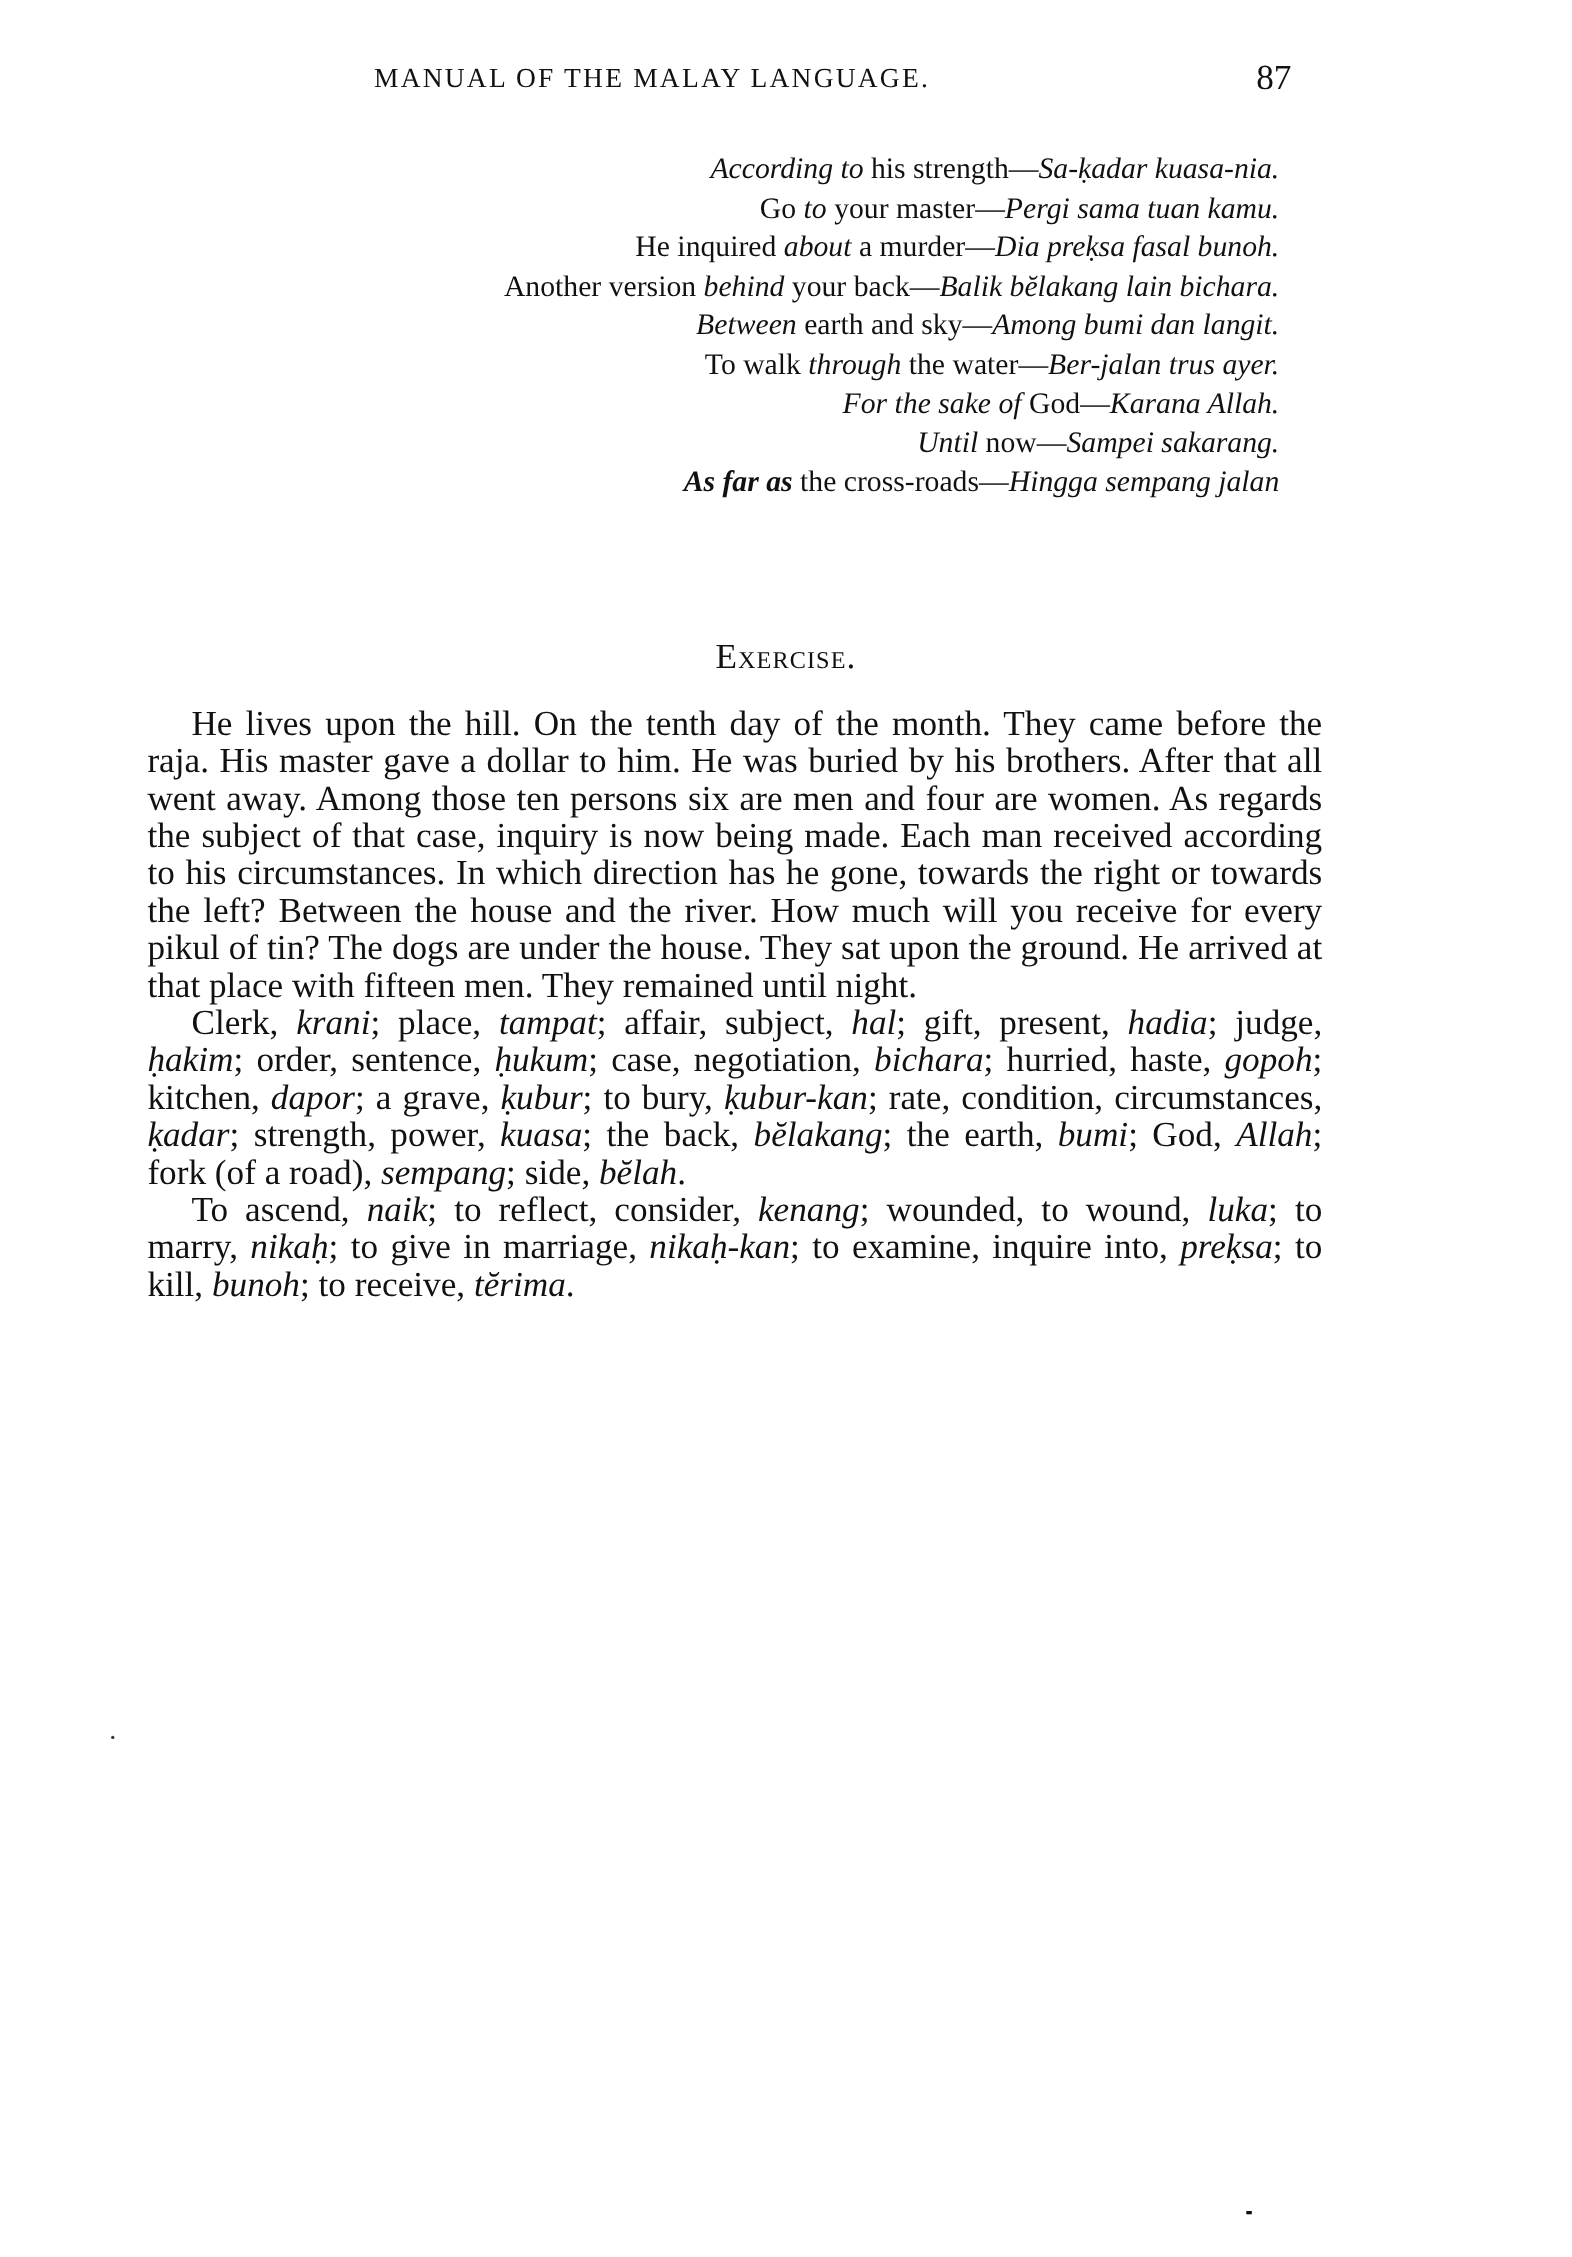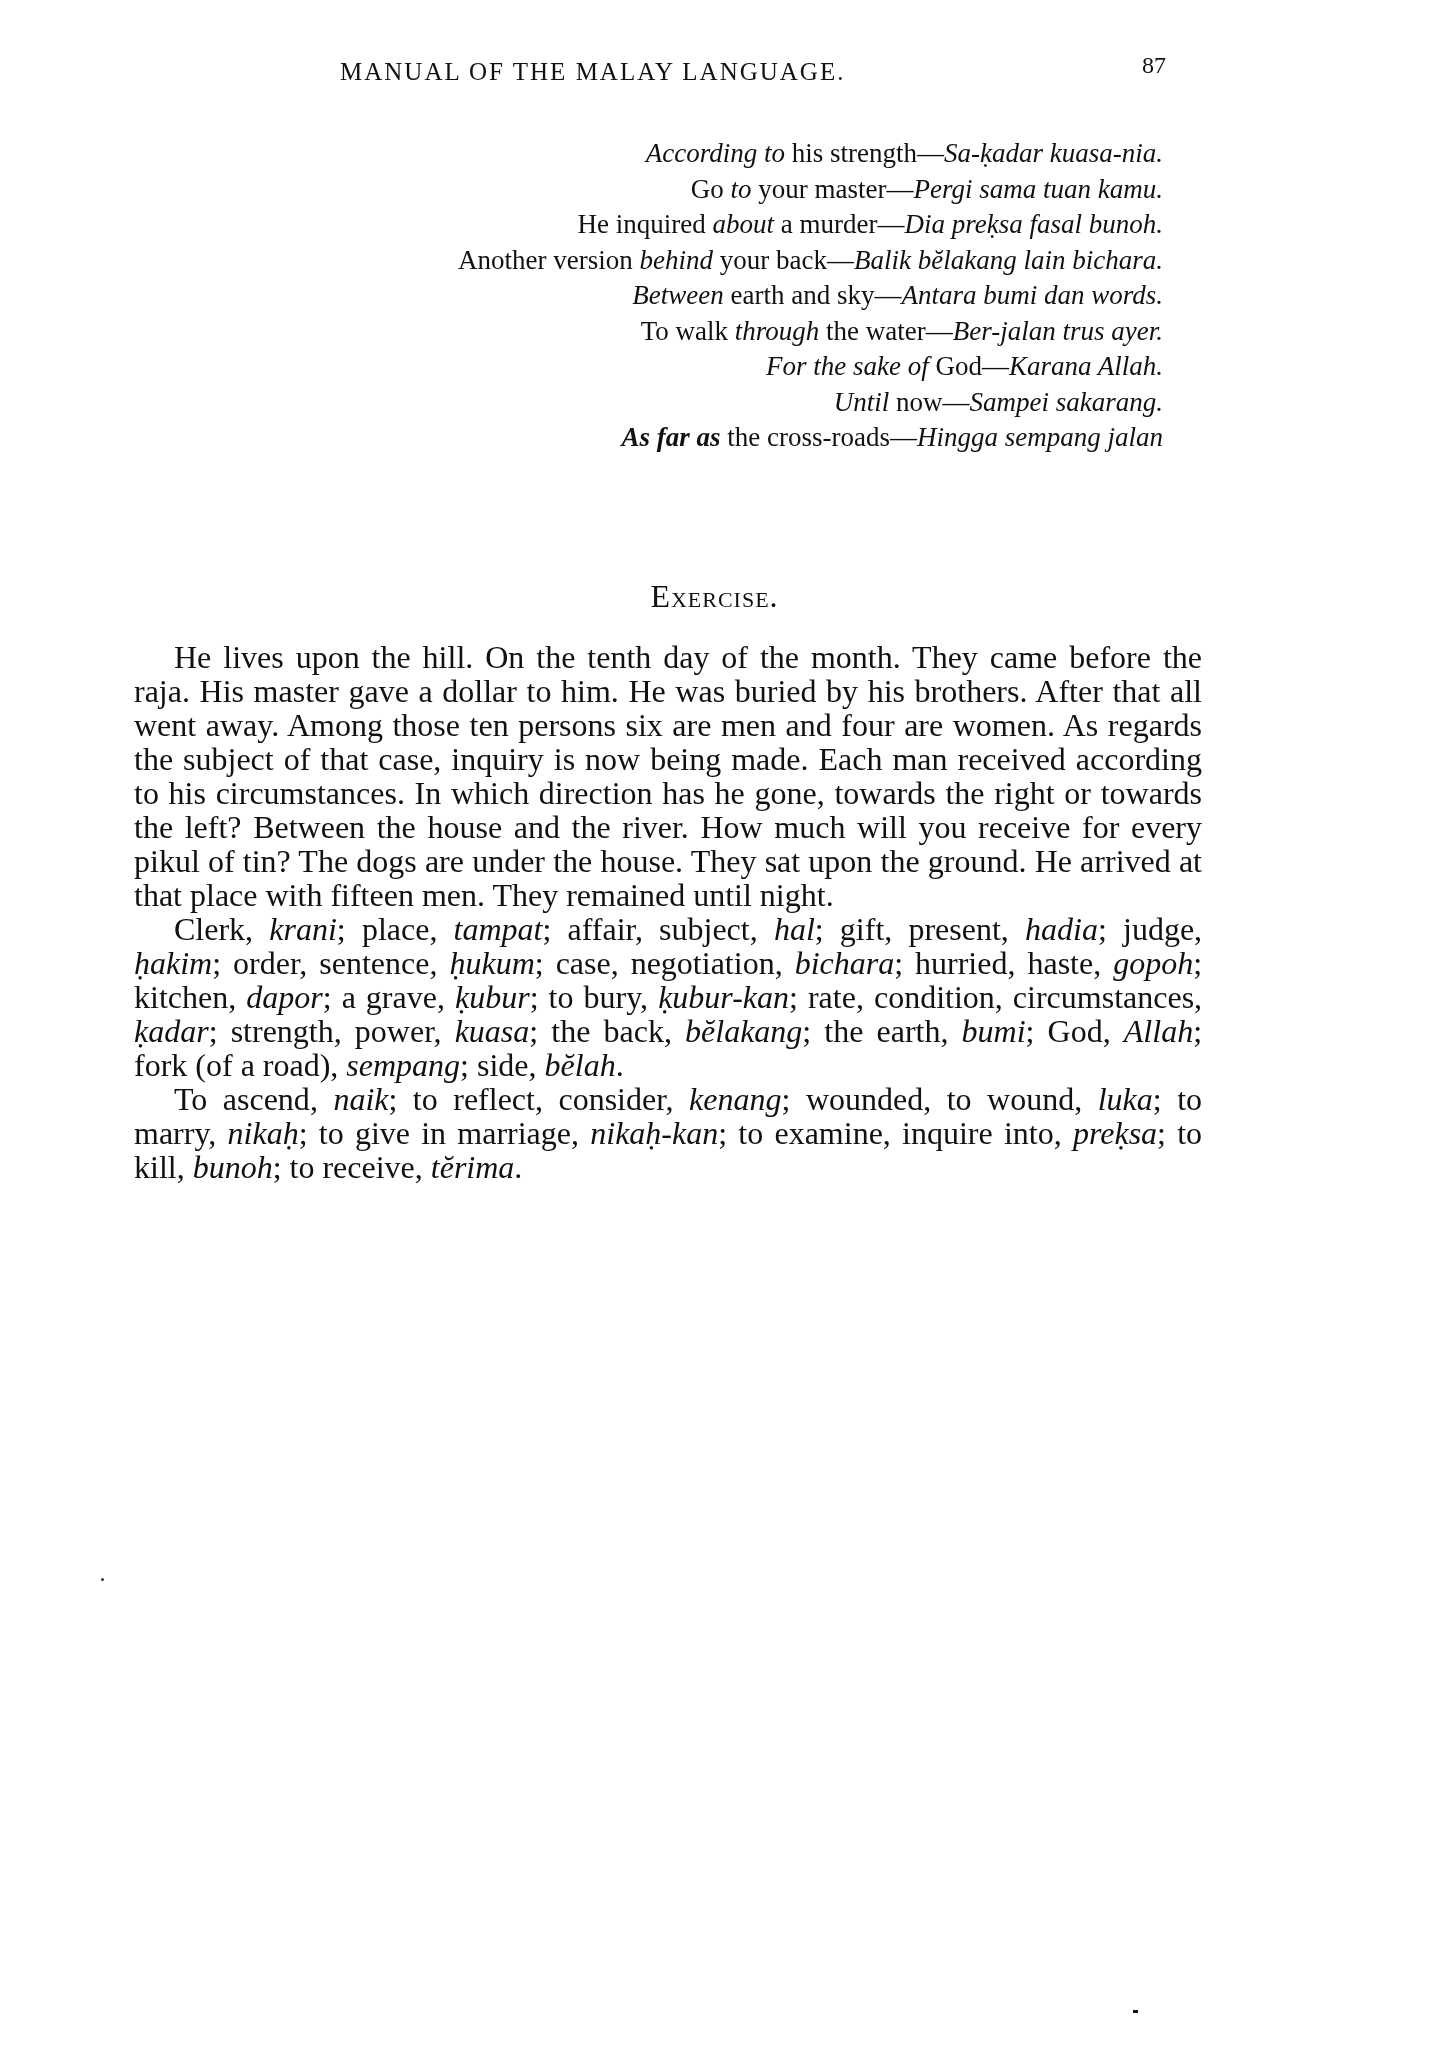--- a/index.html
+++ b/index.html
@@ -27,21 +27,21 @@
       font-family: "Liberation Serif", serif;
       font-size: 25px;
       letter-spacing: 2px;
       color: #111;
     }
     .page-number {
       position: absolute;
       top: 52px;
       left: 1142px;
       font-family: "Liberation Serif", serif;
-      font-size: 24px;
+      font-size: 32px;
       color: #111;
     }
     .phrase-list {
       position: absolute;
       top: 136px;
       left: 163px;
       width: 1000px;
       font-family: "Liberation Serif", serif;
       font-size: 27px;
       line-height: 35.5px;
@@ -111,21 +111,21 @@
     <div class="row">
       <span>Go </span><i>to</i><span> your master—</span><i>Pergi sama tuan kamu.</i>
     </div>
     <div class="row">
       <span>He inquired </span><i>about</i><span> a murder—</span><i>Dia preḳsa fasal bunoh.</i>
     </div>
     <div class="row">
       <span>Another version </span><i>behind</i><span> your back—</span><i>Balik bĕlakang lain bichara.</i>
     </div>
     <div class="row">
-      <span></span><i>Between</i><span> earth and sky—</span><i>Antara bumi dan words.</i>
+      <span></span><i>Between</i><span> earth and sky—</span><i>Among bumi dan langit.</i>
     </div>
     <div class="row">
       <span>To walk </span><i>through</i><span> the water—</span><i>Ber-jalan trus ayer.</i>
     </div>
     <div class="row">
       <span></span><i>For the sake of</i><span> God—</span><i>Karana Allah.</i>
     </div>
     <div class="row">
       <span></span><i>Until</i><span> now—</span><i>Sampei sakarang.</i>
     </div>

